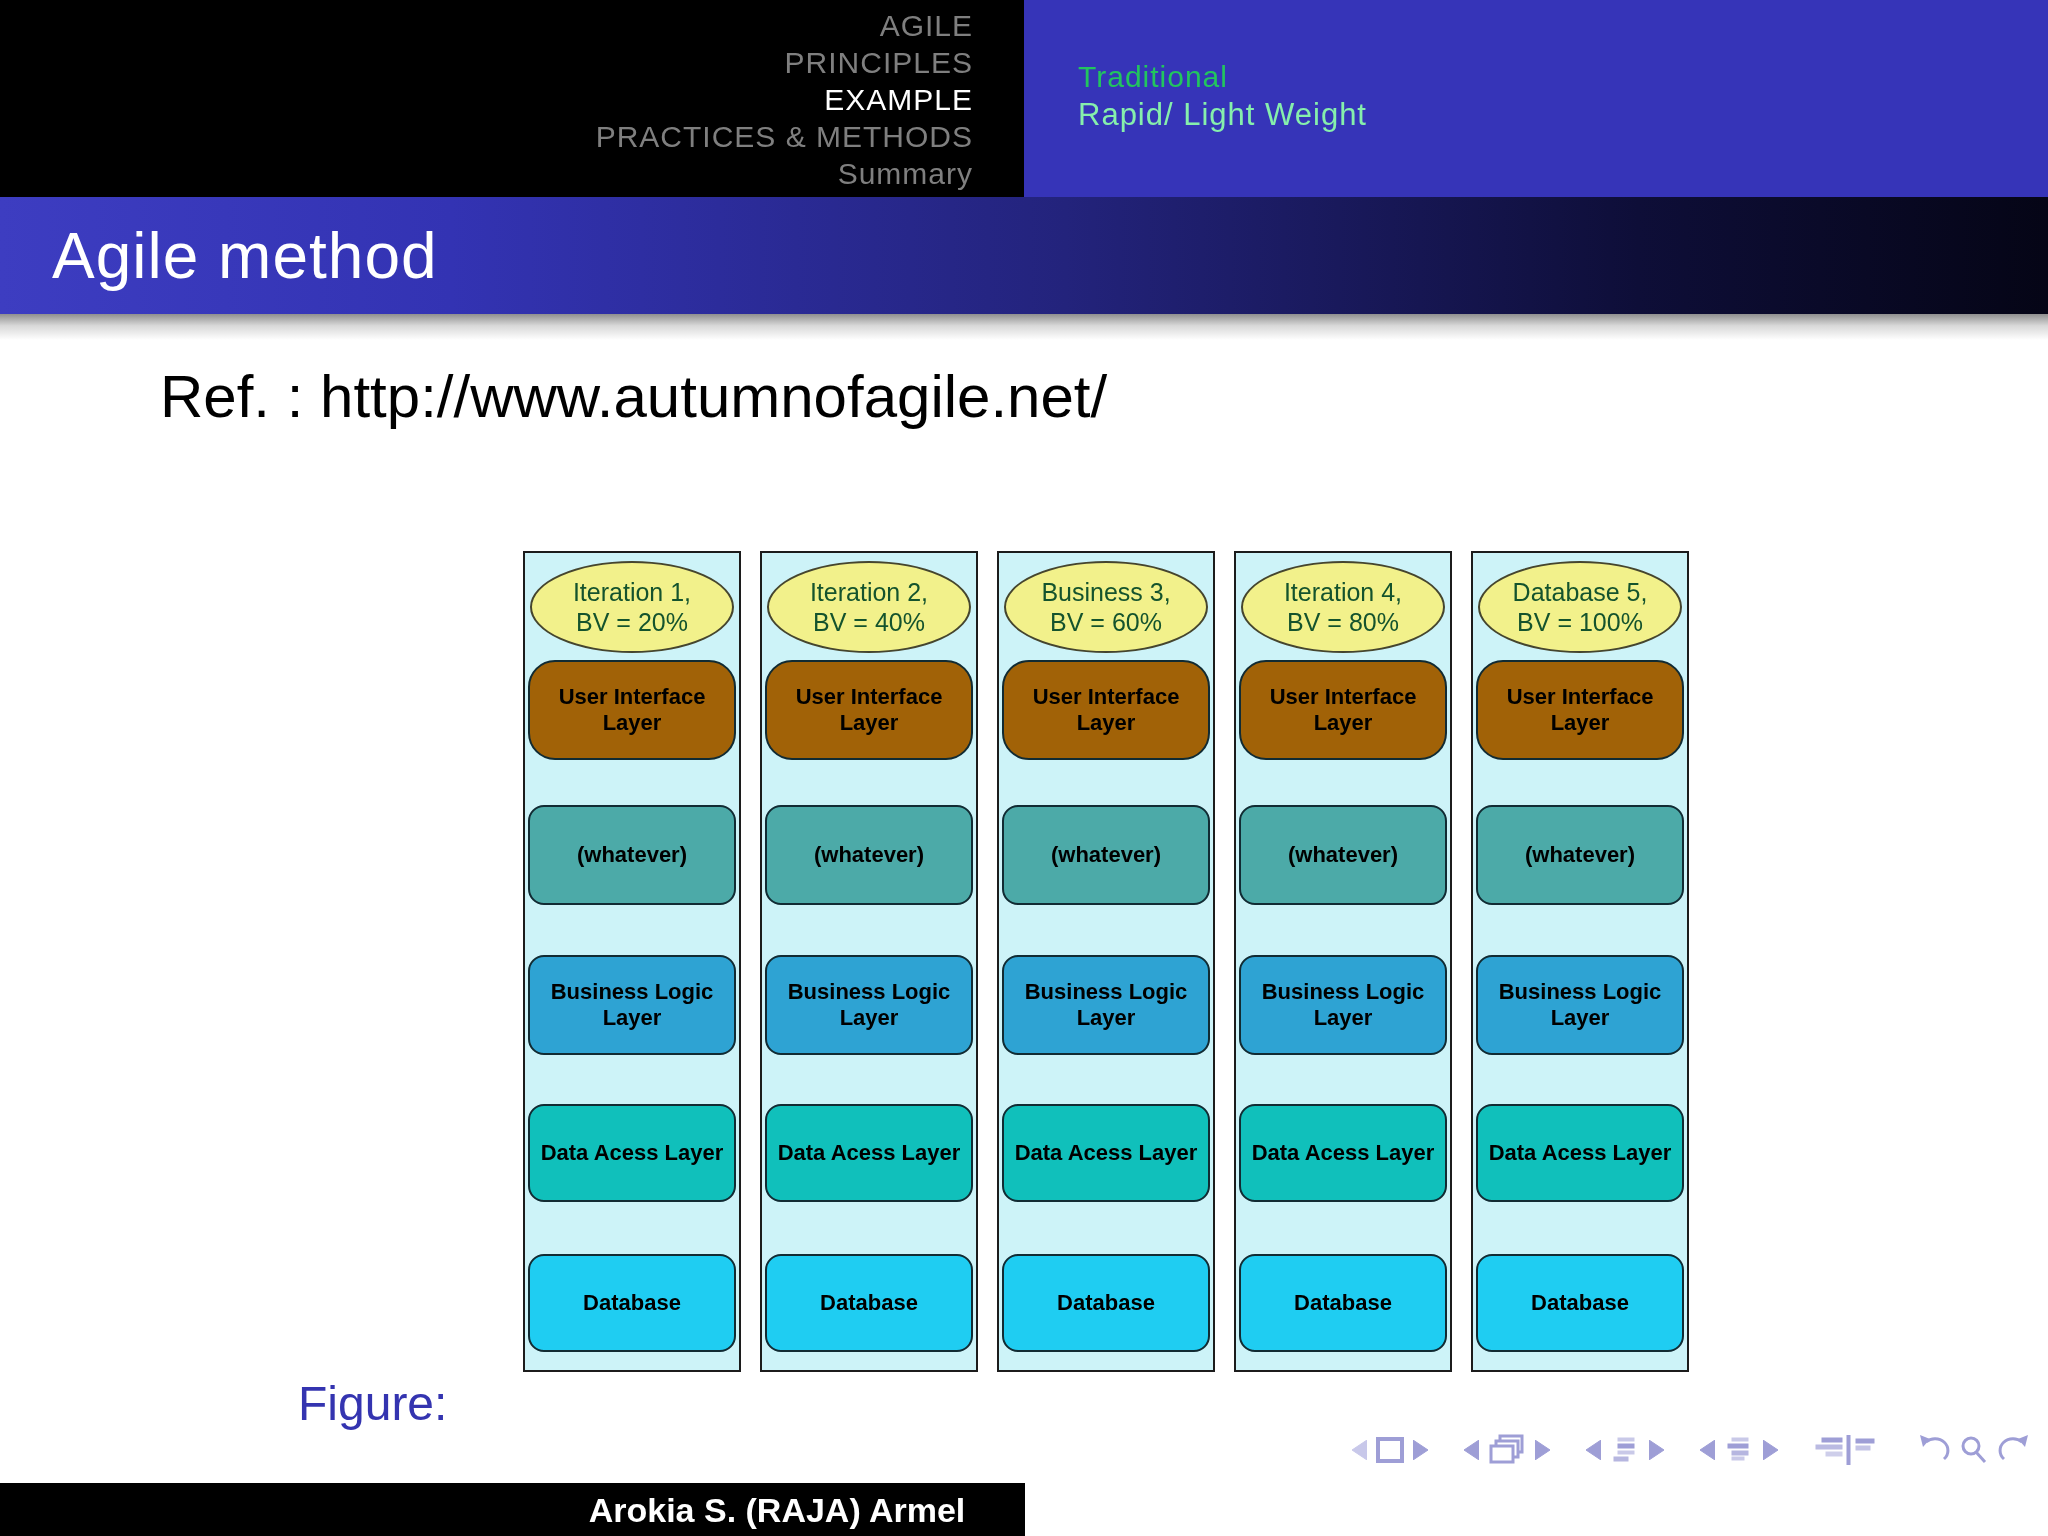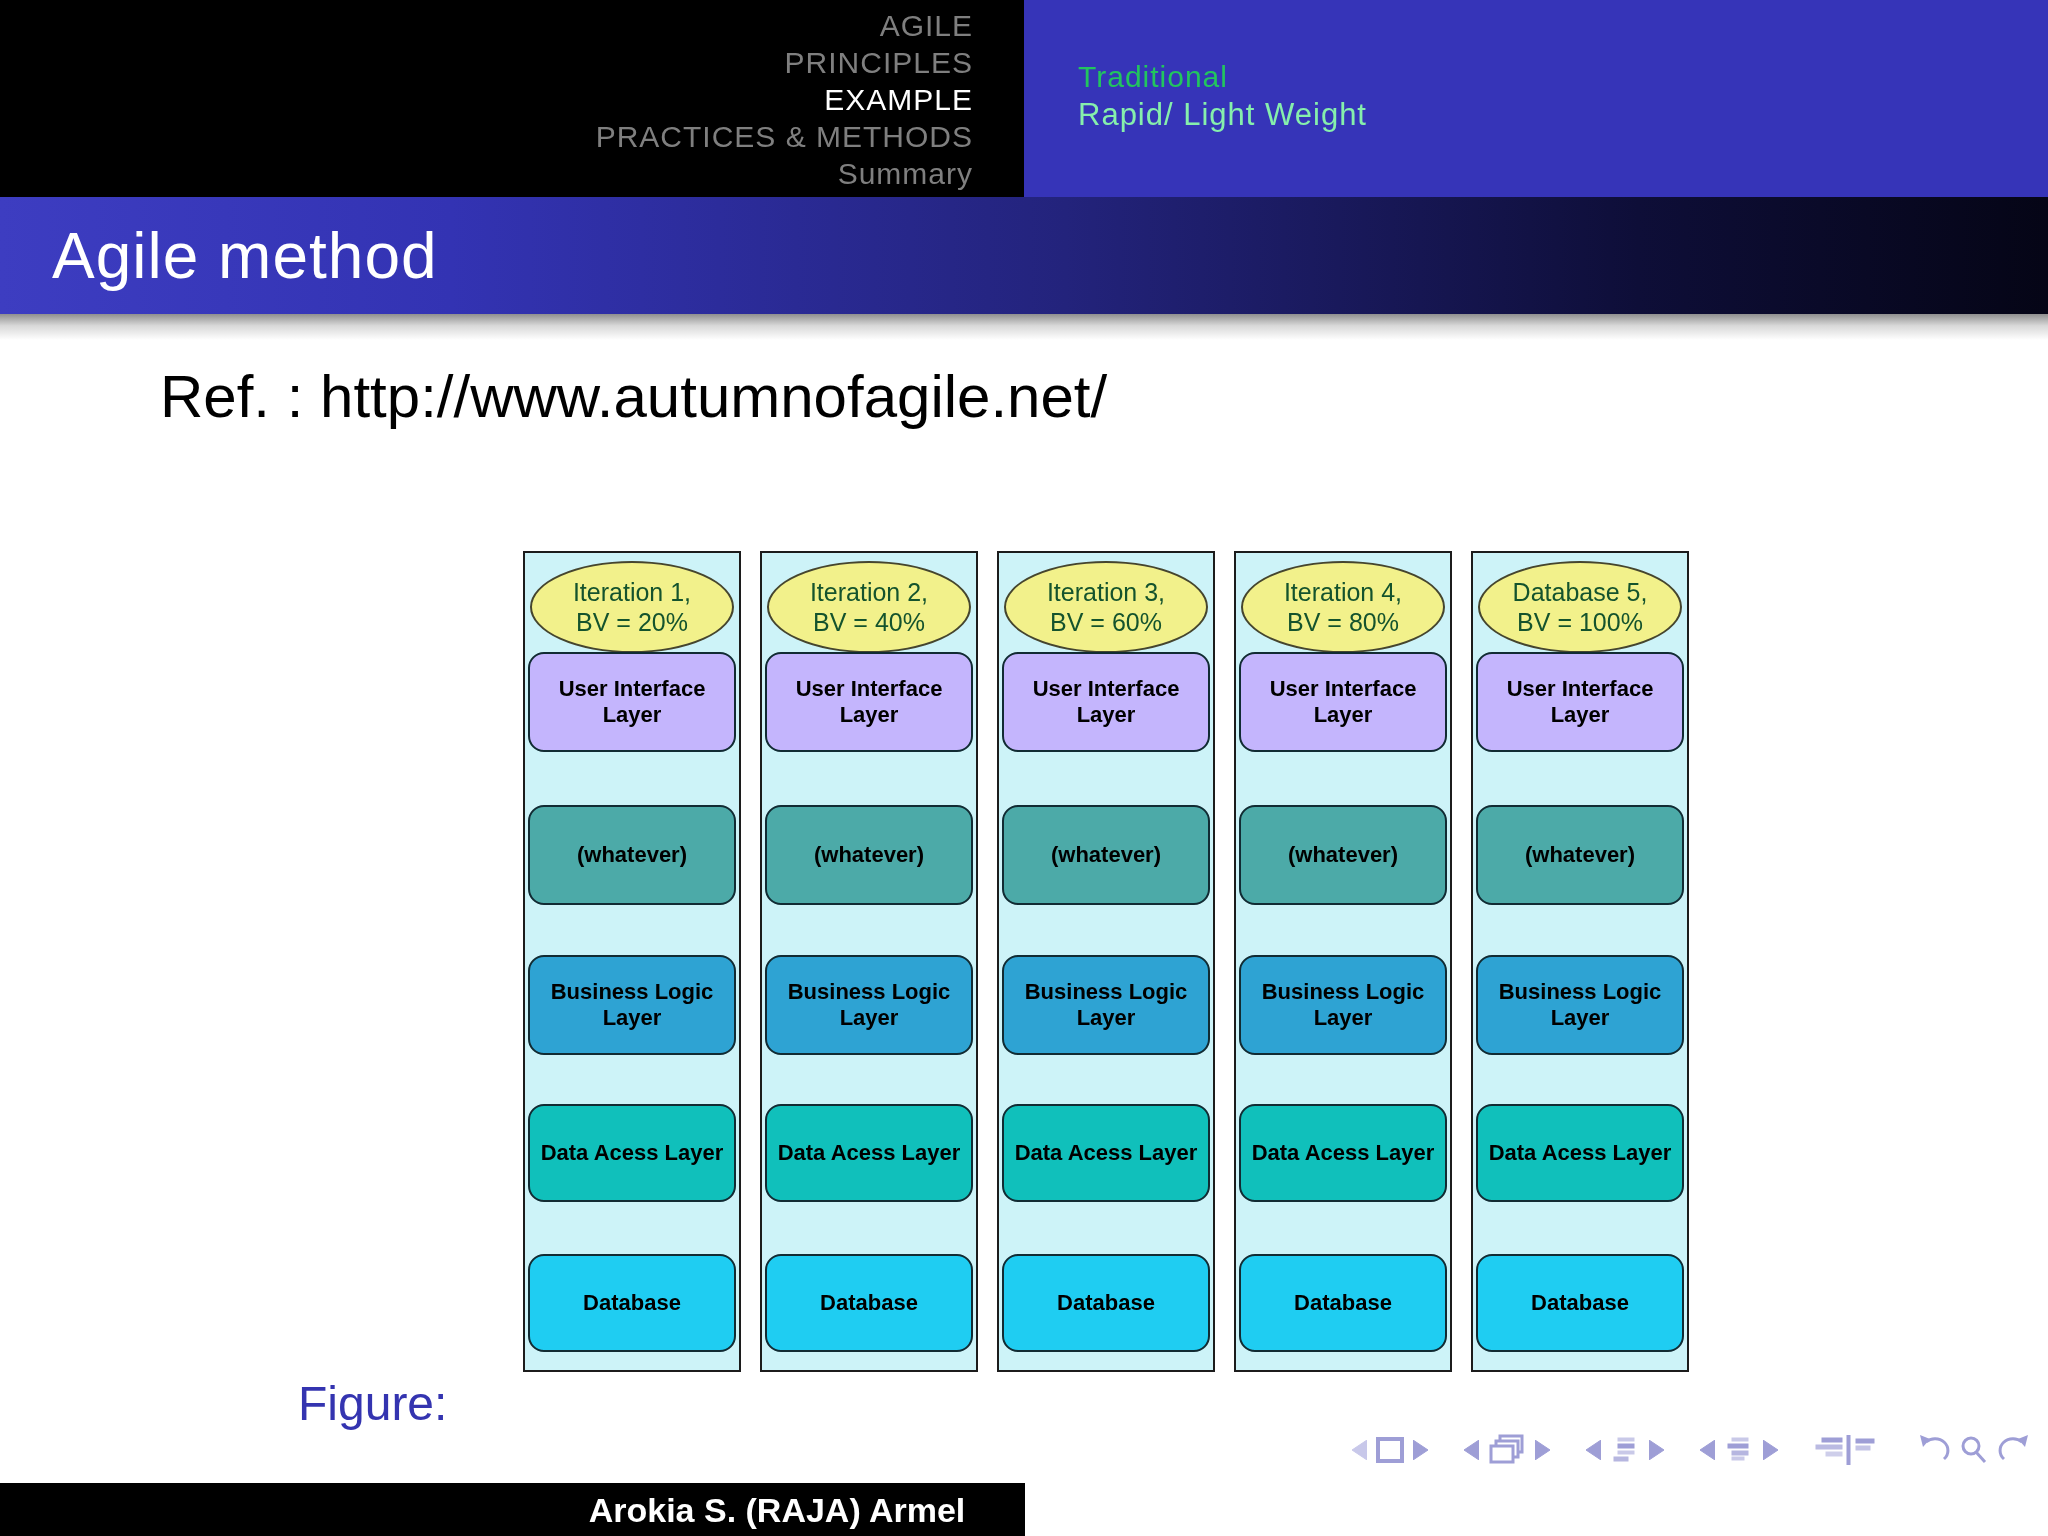--- a/index.html
+++ b/index.html
@@ -62,21 +62,21 @@
     display:flex; flex-direction:column; align-items:center; justify-content:center;
     font-size:25px; line-height:30px; color:#14532d; box-sizing:border-box;
   }
   .lbox {
     position:absolute; left:3px; right:3px; height:100px;
     border:2px solid #112b33; border-radius:16px;
     display:flex; align-items:center; justify-content:center; text-align:center;
     font-weight:bold; font-size:22px; line-height:26px; color:#000;
     padding:0 10px; box-sizing:border-box;
   }
-  .lbox.l0 { top:99px; background:#c4b5fd; }
+  .lbox.l0 { top:107px; background:#a16207;border-radius:27px; }
   .lbox.l1 { top:252px; background:#4caaa8; }
   .lbox.l2 { top:402px; background:#2ea3d3; }
   .lbox.l3 { top:551px; height:98px; background:#10c0bb; }
   .lbox.l4 { top:701px; height:98px; background:#1fcdf2; }
 
   
   .nav {
     position:absolute; top:1430px; right:16px; height:40px;
     display:flex; align-items:center;
   }
@@ -145,21 +145,21 @@
       </div>
       <div class="lbox l0">User Interface Layer</div>
       <div class="lbox l1">(whatever)</div>
       <div class="lbox l2">Business Logic Layer</div>
       <div class="lbox l3">Data Acess Layer</div>
       <div class="lbox l4">Database</div>
     </div>
 
     <div class="column">
       <div class="ellipse">
-        <span>Iteration 3,</span>
+        <span>Business 3,</span>
         <span>BV = 60%</span>
       </div>
       <div class="lbox l0">User Interface Layer</div>
       <div class="lbox l1">(whatever)</div>
       <div class="lbox l2">Business Logic Layer</div>
       <div class="lbox l3">Data Acess Layer</div>
       <div class="lbox l4">Database</div>
     </div>
 
     <div class="column">

